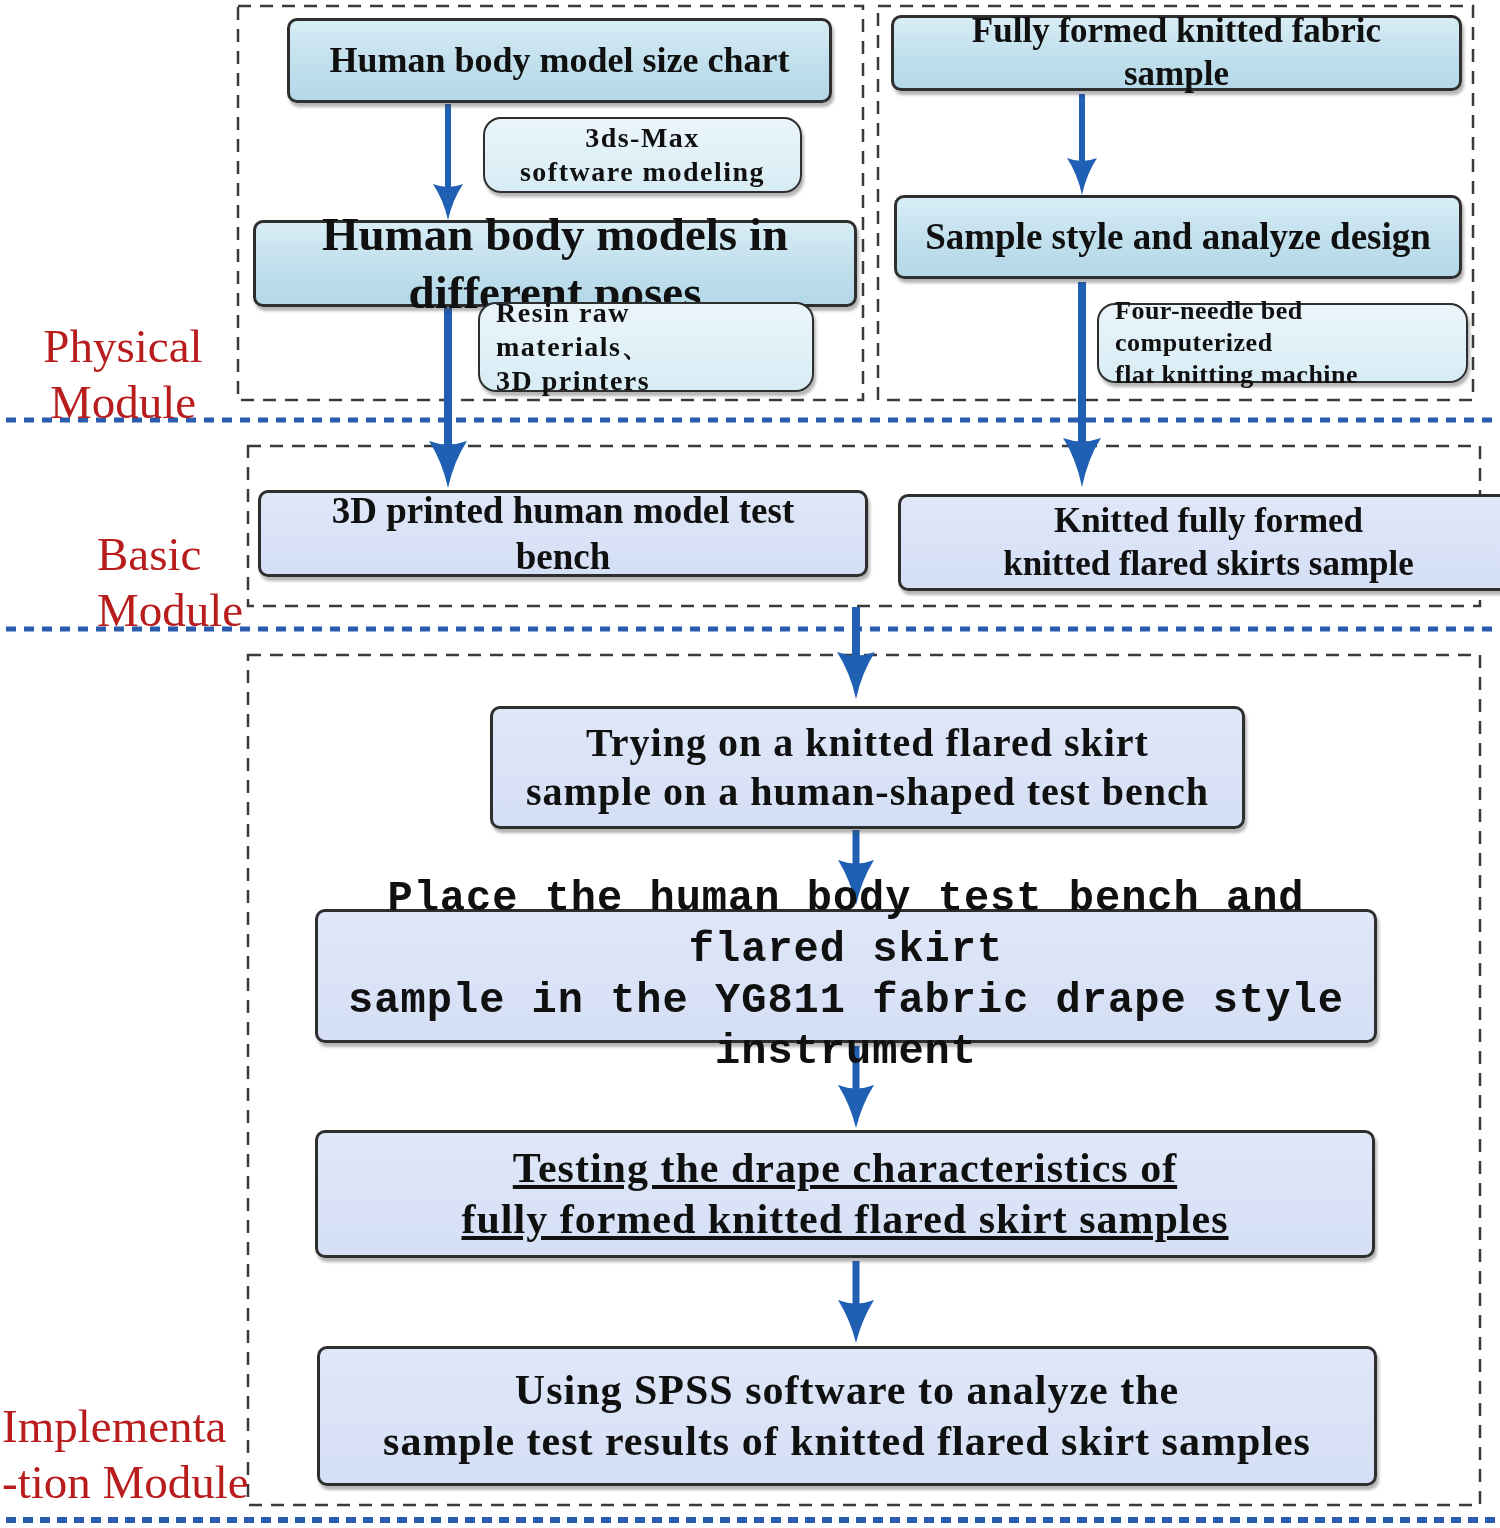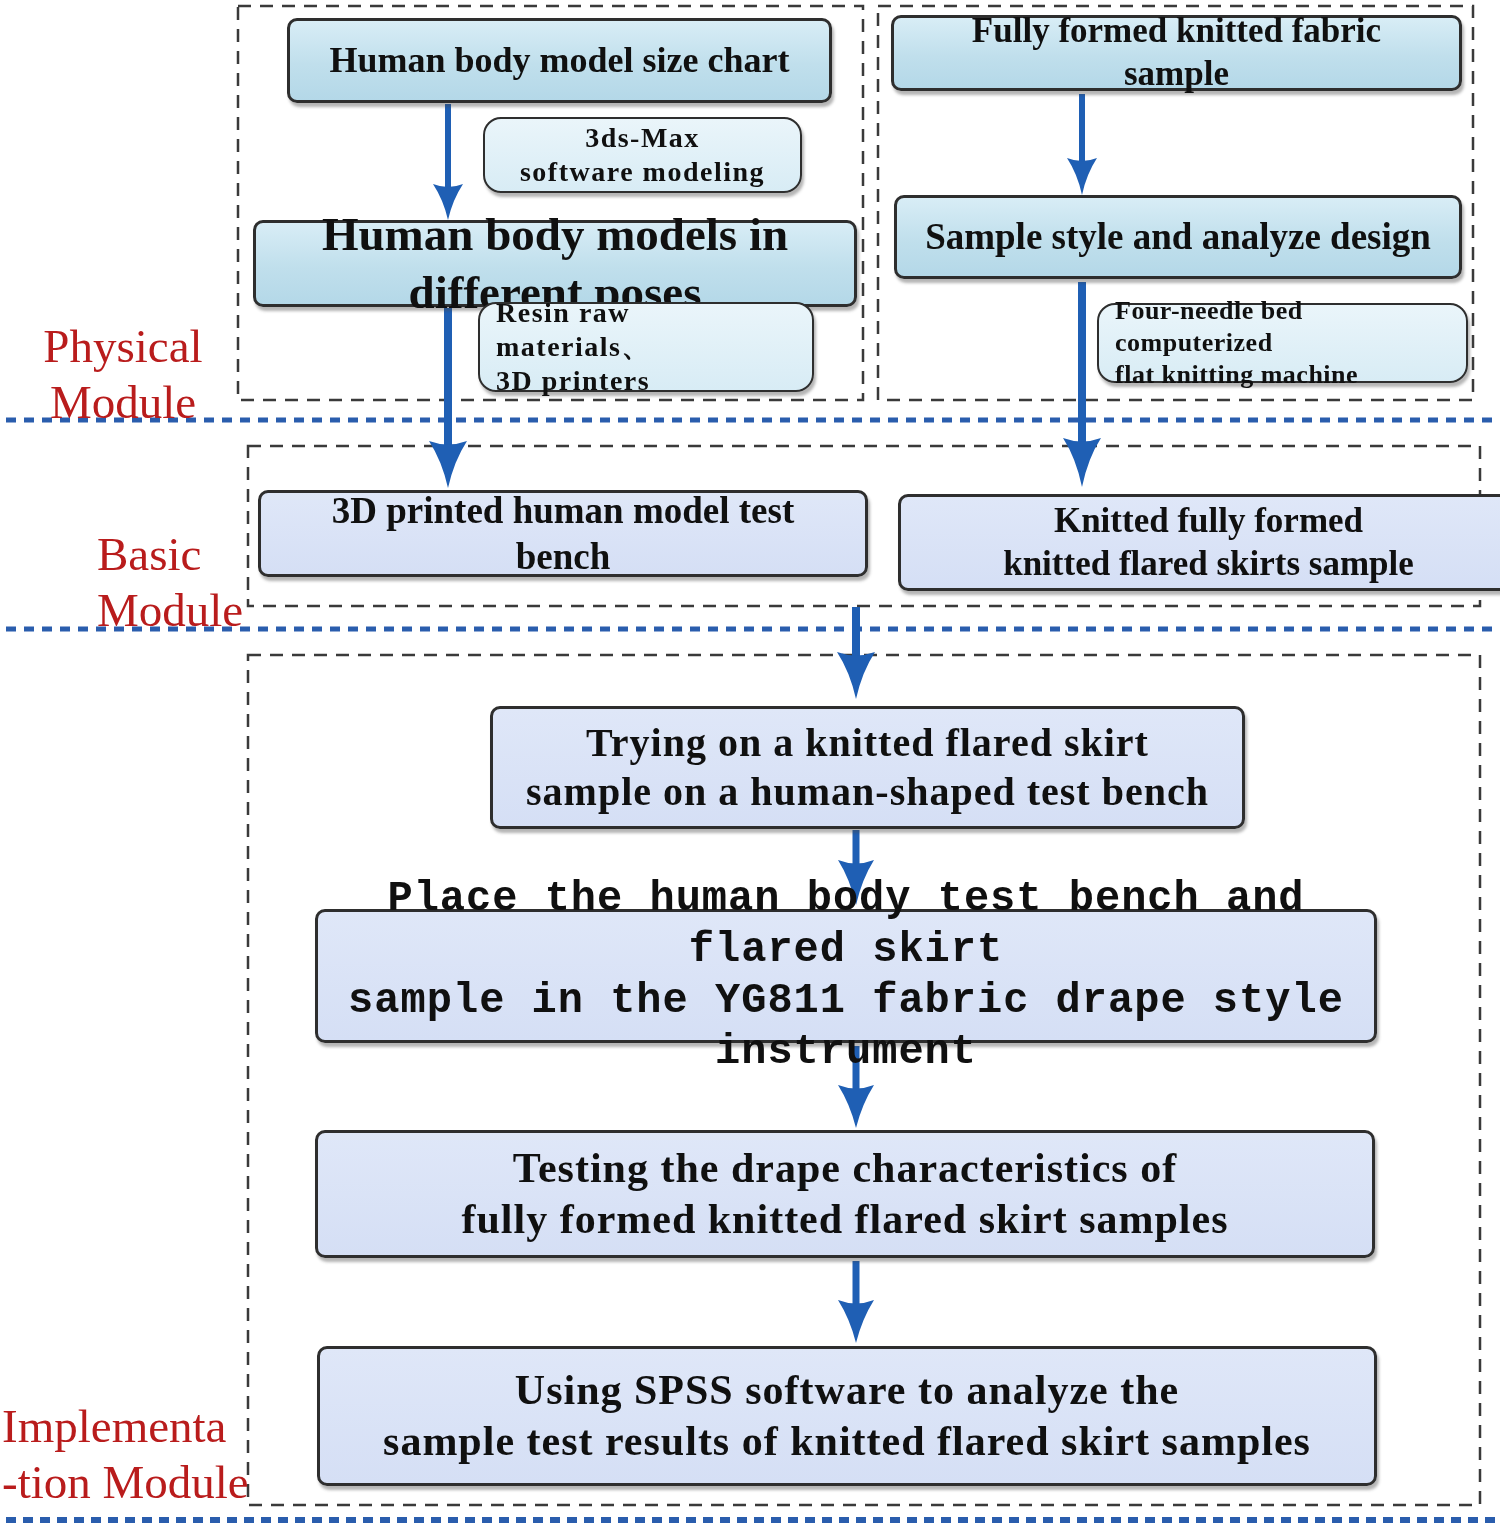--- a/index.html
+++ b/index.html
@@ -132,19 +132,19 @@
 
   <div class="node lav" style="left:898px;top:494px;width:621px;height:97px;font-size:35px;">Knitted fully formed
 knitted flared skirts sample</div>
 
   <div class="node lav impl" style="left:490px;top:706px;width:755px;height:123px;font-size:40px;font-family:Liberation Serif, serif;">Trying on a knitted flared skirt
 sample on a human-shaped test bench</div>
 
   <div class="node lav impl" style="left:315px;top:909px;width:1062px;height:134px;font-size:42px;font-family:Liberation Mono, monospace;">Place the human body test bench and flared skirt
 sample in the YG811 fabric drape style instrument</div>
 
-  <div class="node lav impl" style="left:315px;top:1130px;width:1060px;height:128px;font-size:42px;">Testing the drape characteristics of
+  <div class="node lav impl" style="left:315px;top:1130px;width:1060px;height:128px;font-size:42px;text-decoration:underline;">Testing the drape characteristics of
 fully formed knitted flared skirt samples</div>
 
   <div class="node lav impl" style="left:317px;top:1346px;width:1060px;height:140px;font-size:42px;">Using SPSS software to analyze the
 sample test results of knitted flared skirt samples</div>
 
 </div>
 
 </body></html>

